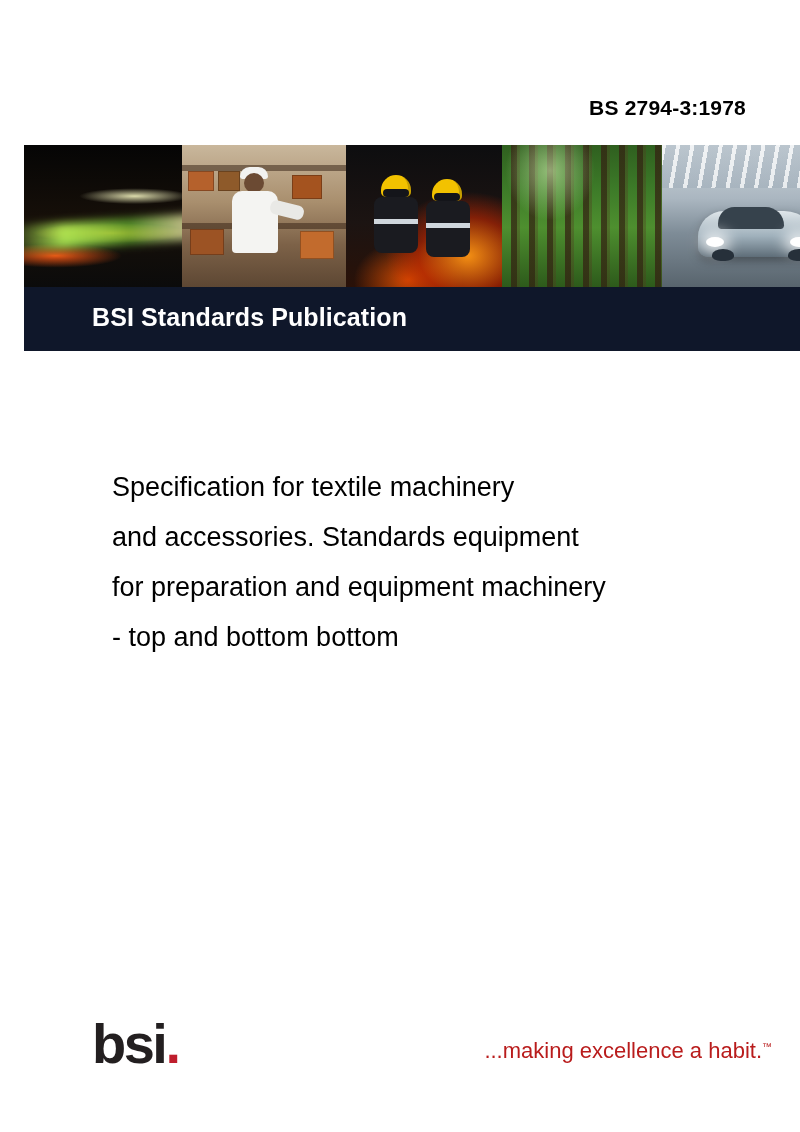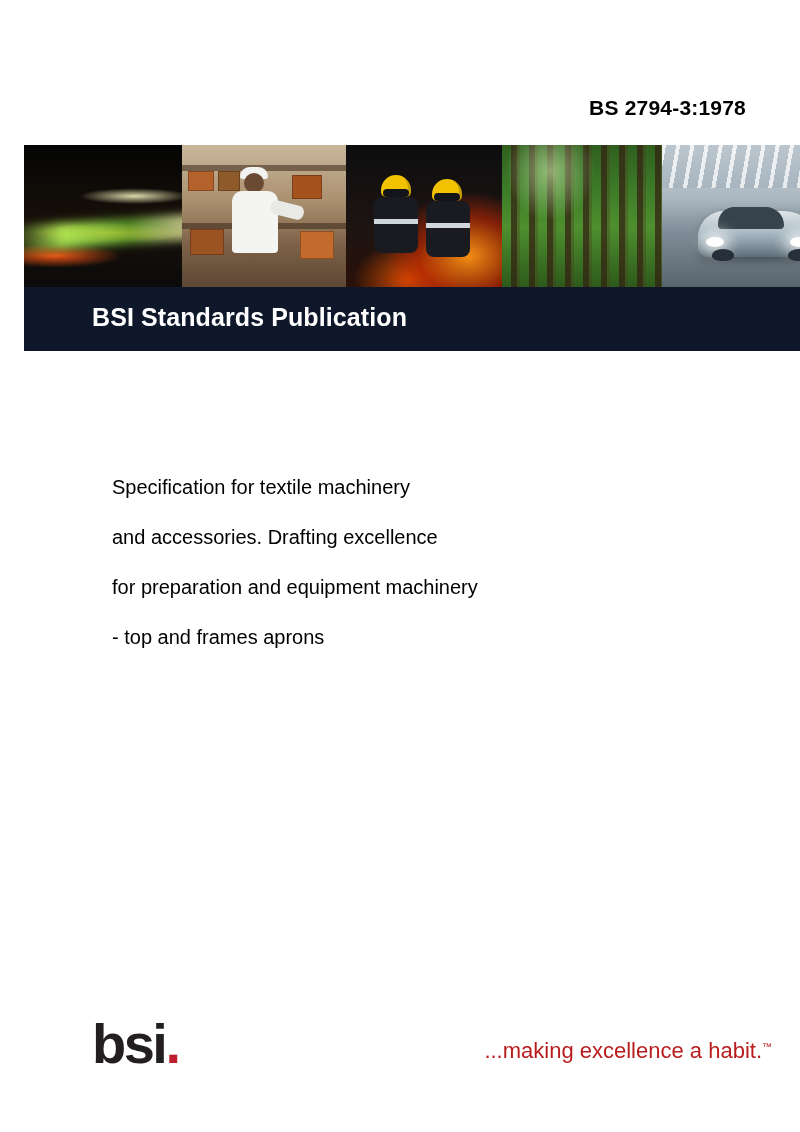--- a/index.html
+++ b/index.html
@@ -268,21 +268,21 @@
     color: #ffffff;
     letter-spacing: 0.1px;
   }
 
   
   .title-block {
     position: absolute;
     left: 88px;
     top: 462px;
     width: 640px;
-    font-size: 20px;
+    font-size: 27px;
     line-height: 50px;
     color: #000000;
   }
   .title-line { white-space: nowrap; }
 
   
   .bsi-logo {
     position: absolute;
     left: 68px;
     bottom: 58px;
@@ -375,23 +375,23 @@
     </div>
 
     <div class="red-bar">
       <div class="red-bar-text">BSI Standards Publication</div>
     </div>
 
   </div>
 
   <div class="title-block">
     <div class="title-line">Specification for textile machinery</div>
-    <div class="title-line">and accessories. Drafting excellence</div>
+    <div class="title-line">and accessories. Standards equipment</div>
     <div class="title-line">for preparation and equipment machinery</div>
-    <div class="title-line">- top and frames aprons</div>
+    <div class="title-line">- top and bottom bottom</div>
   </div>
 
   <div class="bsi-logo">
     <span class="bsi-logo-text">bsi</span><span class="bsi-logo-text bsi-dot">.</span>
   </div>
 
   <div class="tagline">
     <span>...making excellence a habit.</span><span class="tm">™</span>
   </div>
 

